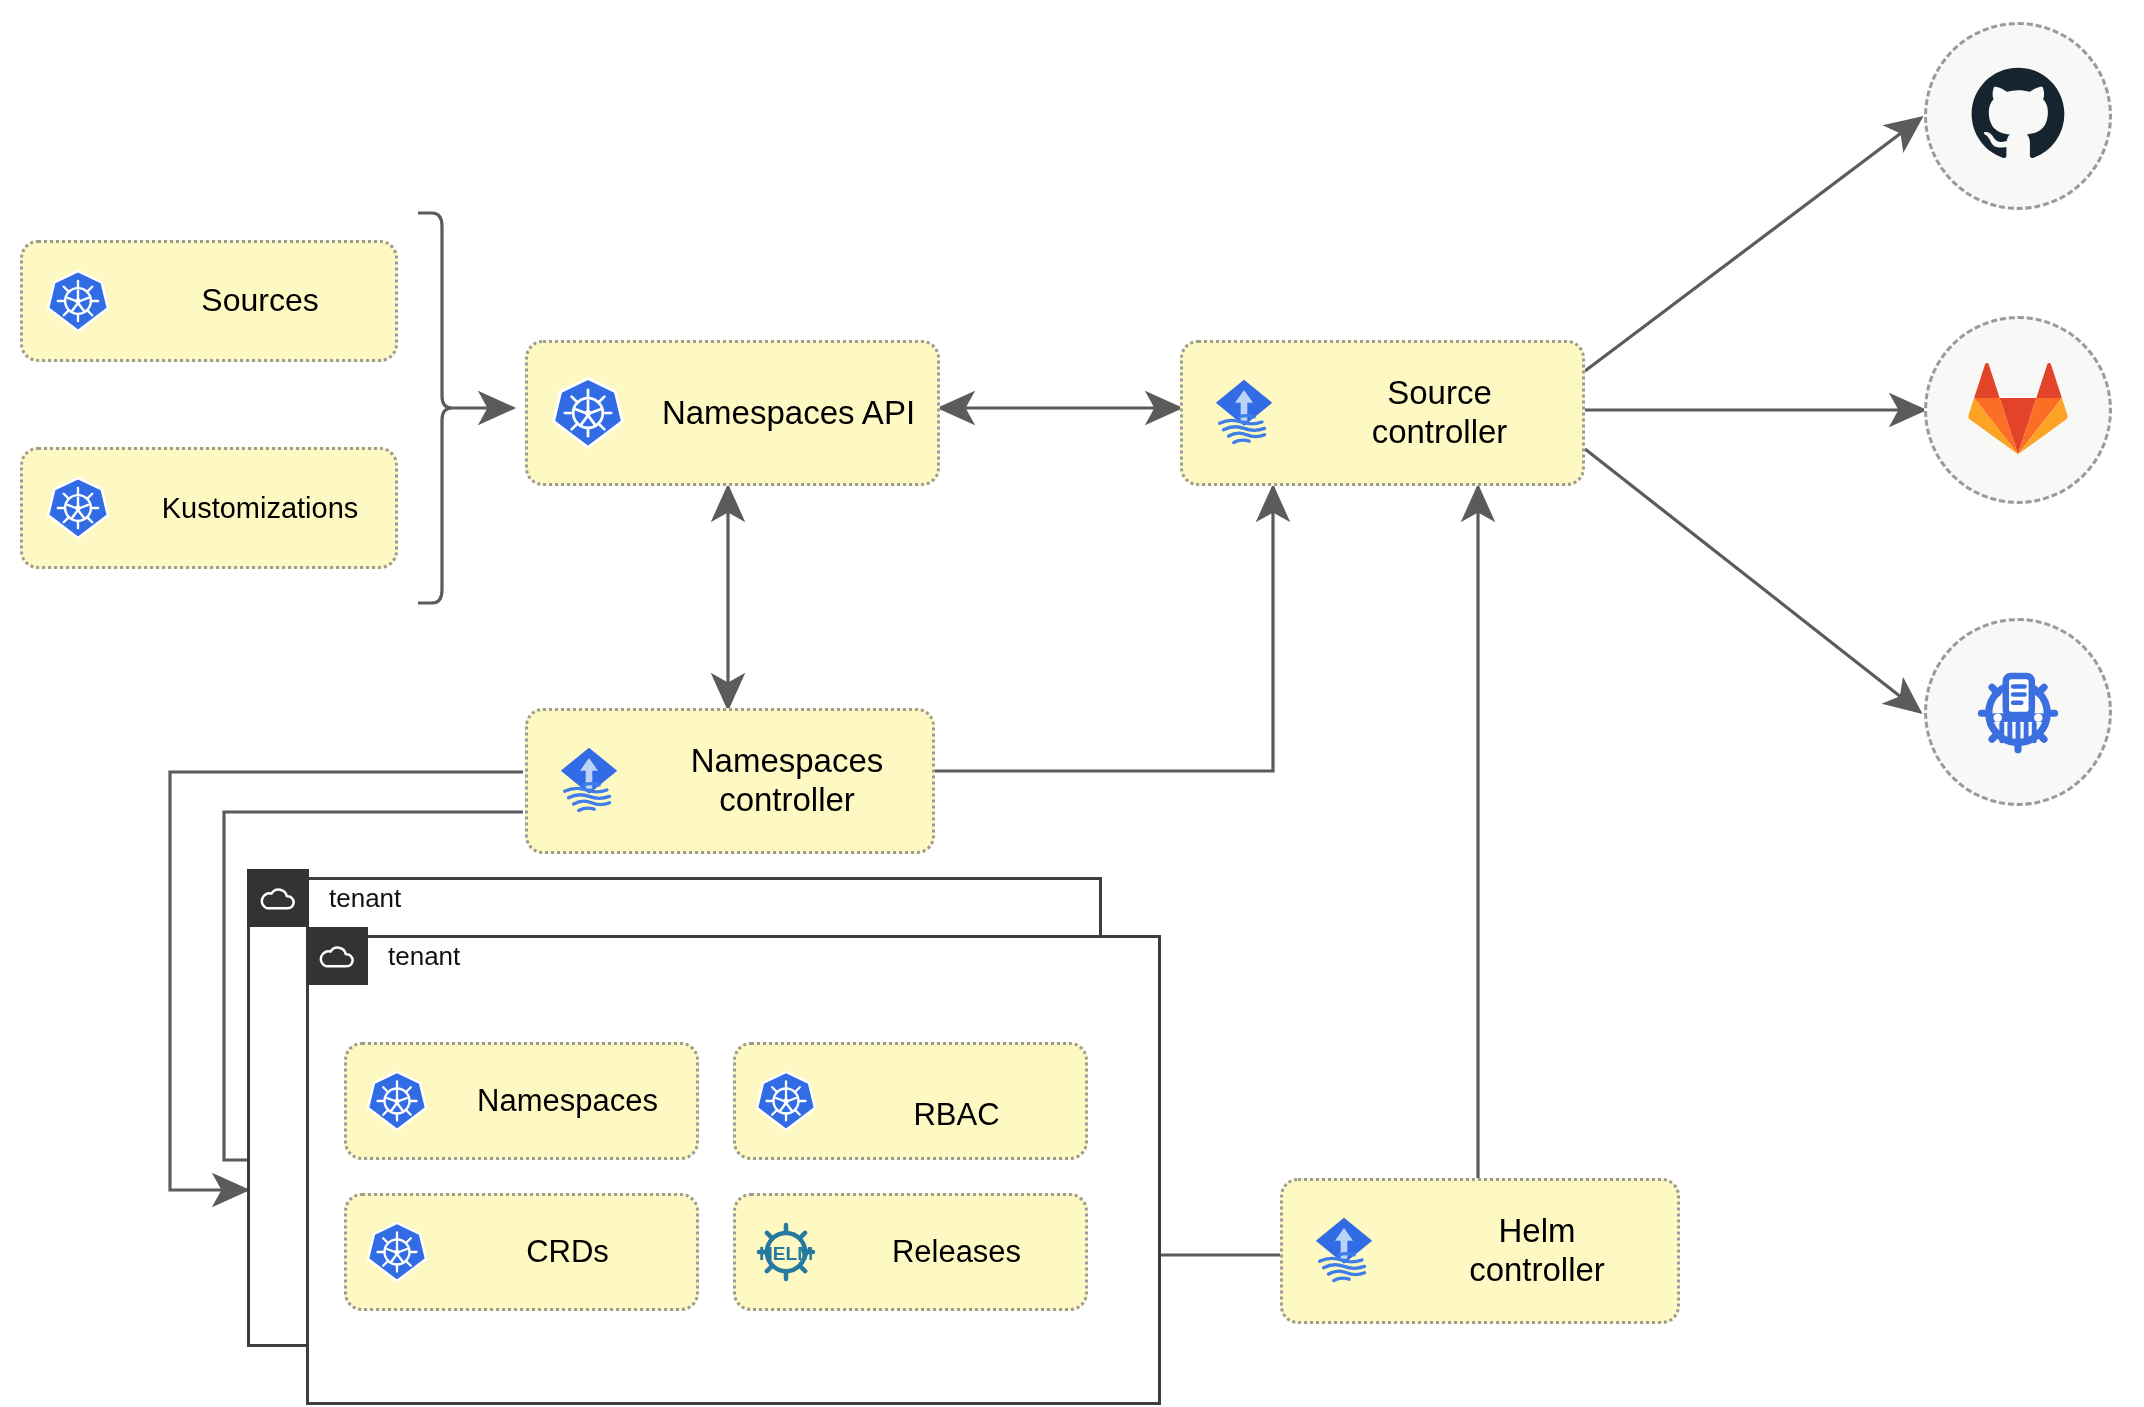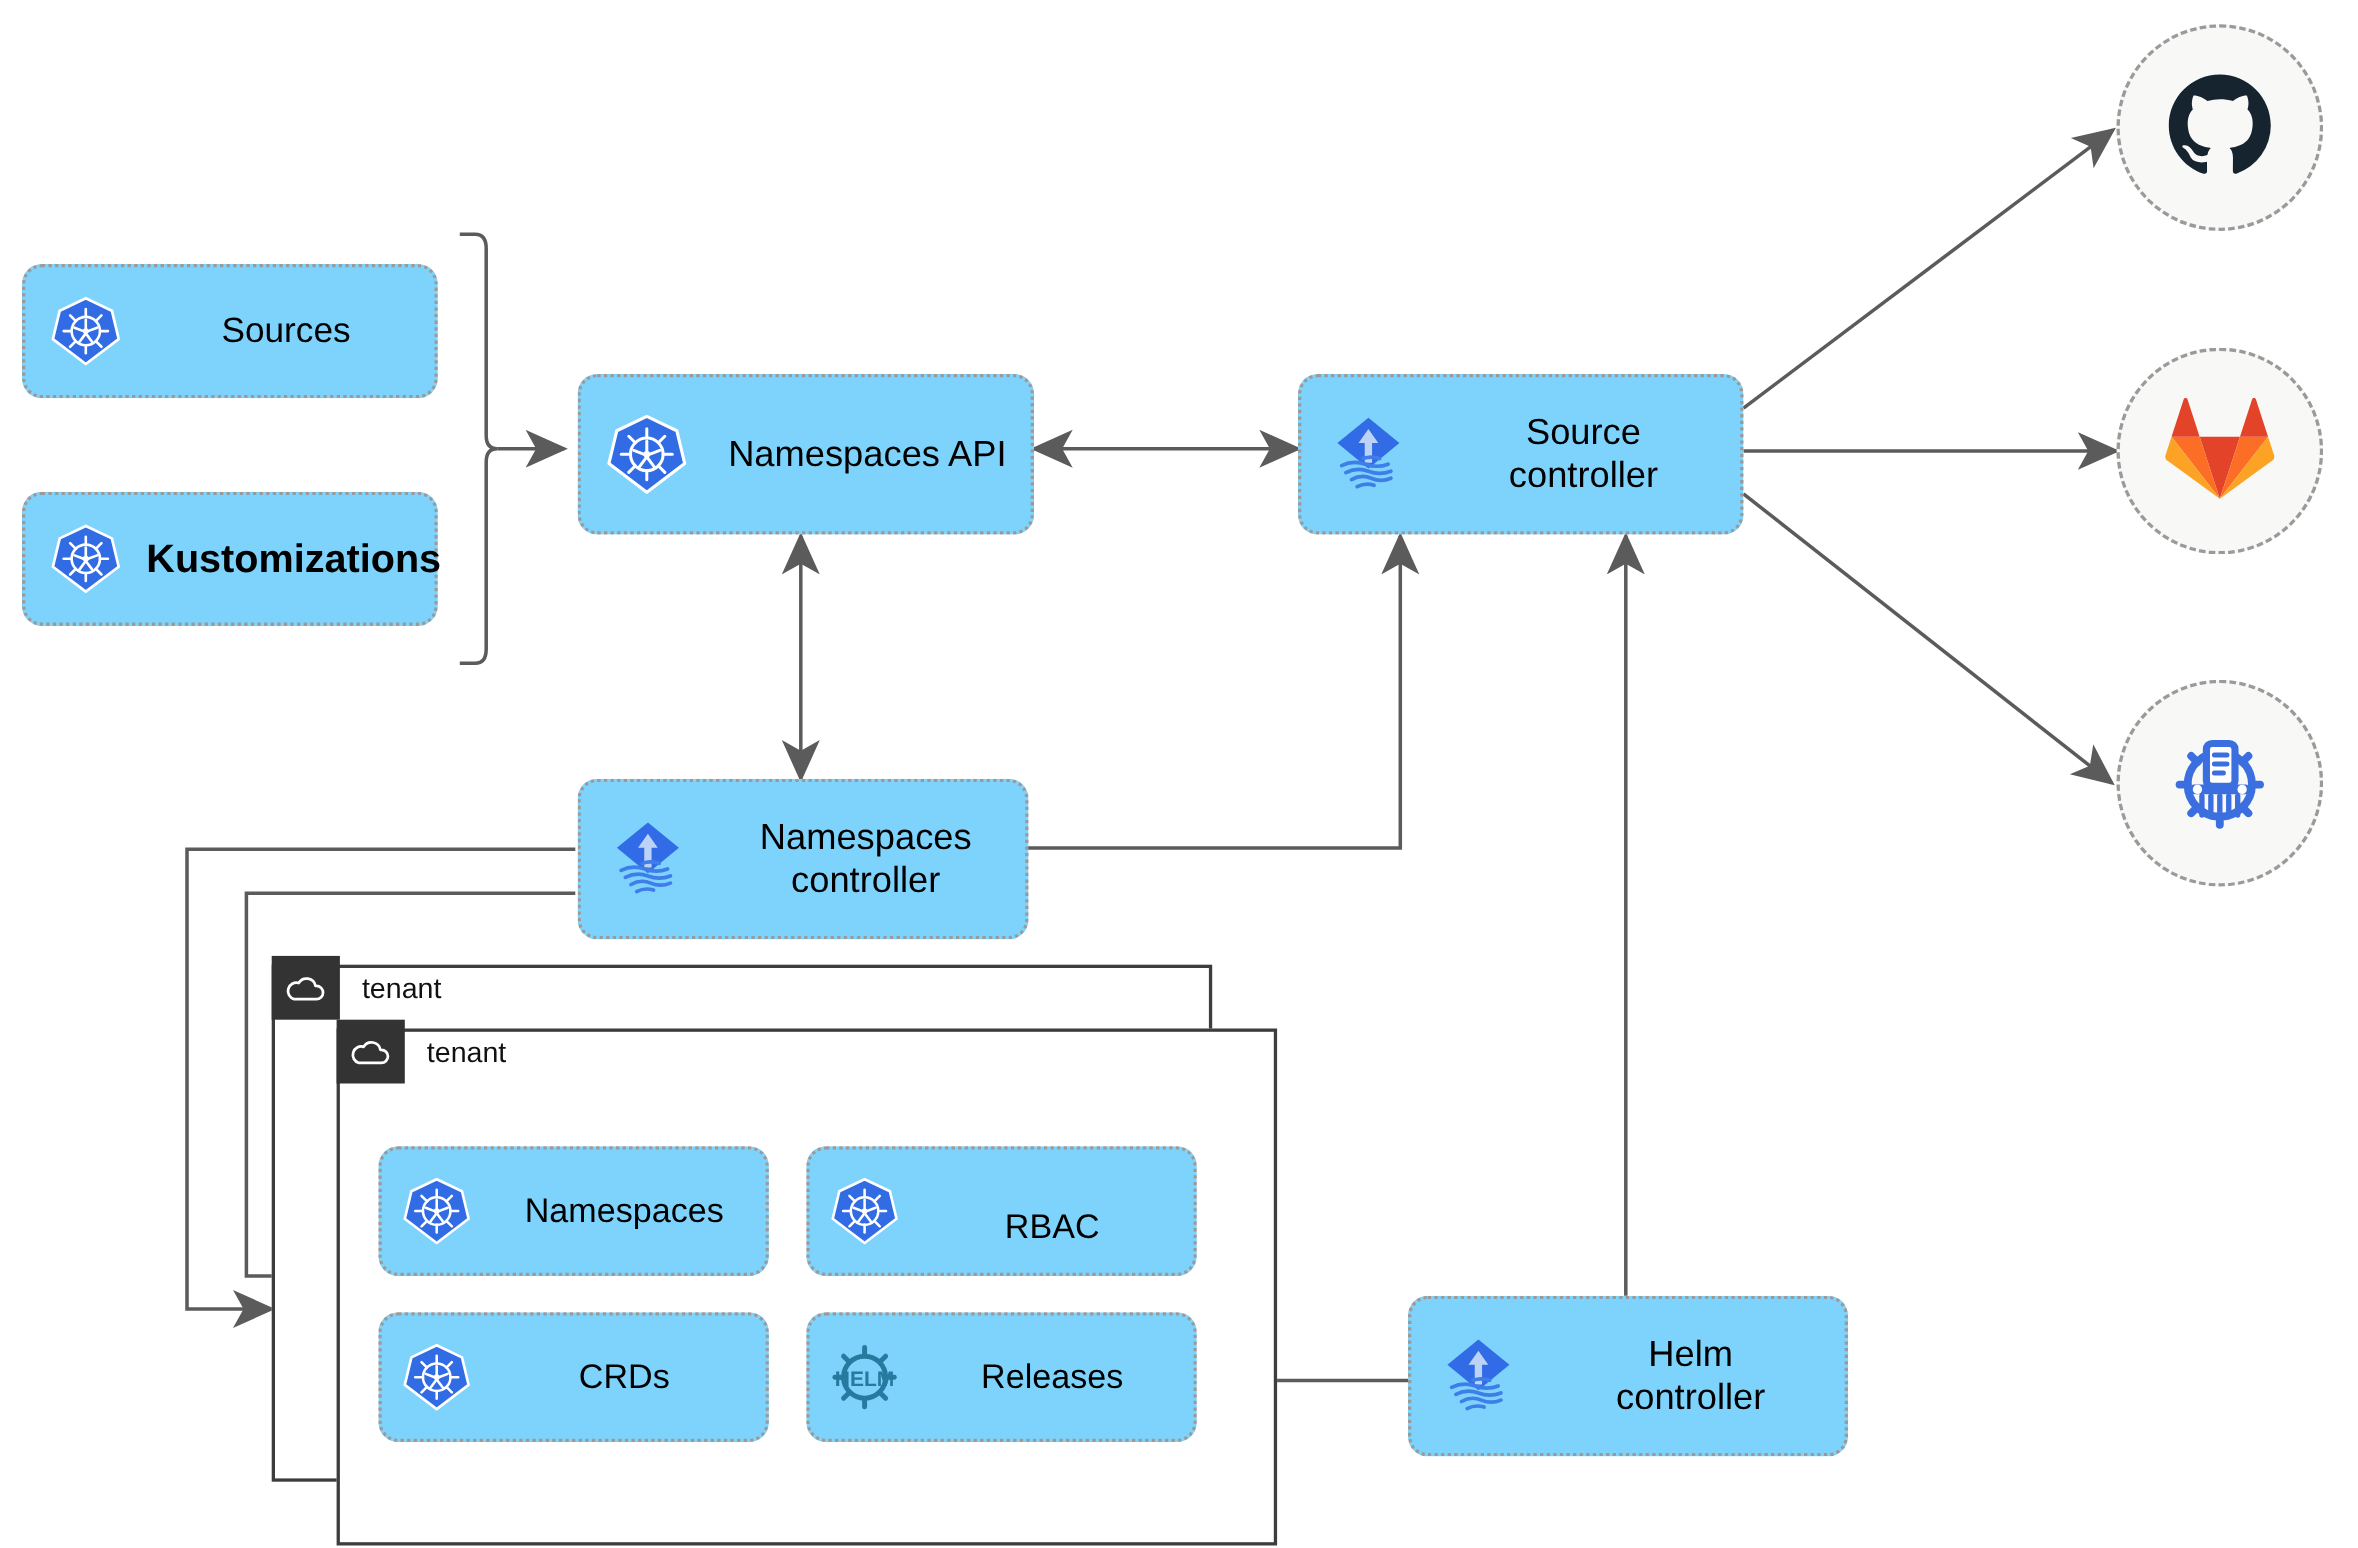--- a/index.html
+++ b/index.html
@@ -19,21 +19,21 @@
     position:absolute;
     left:0; top:0;
     width:2144px; height:1407px;
     pointer-events:none;
   }
 
   
   .node{
     position:absolute;
     box-sizing:border-box;
-    background:#7dd3fc;
+    background:#fef9c3;
     border:3px dotted #9a9a9a;
     border-radius:18px;
     display:flex;
     align-items:center;
     z-index:5;
   }
   .node .ico{
     flex:0 0 auto;
     display:flex;
     align-items:center;
@@ -179,21 +179,21 @@
           <line x1="23.2" y1="40.8" x2="18.2" y2="45.8"></line>
           <line x1="32" y1="22" x2="32" y2="30"></line>
           <line x1="32" y1="34" x2="26" y2="42"></line>
           <line x1="32" y1="34" x2="38" y2="42"></line>
           <line x1="30" y1="32" x2="22" y2="29"></line>
           <line x1="34" y1="32" x2="42" y2="29"></line>
         </g>
         <circle cx="32" cy="32" r="2.6" fill="#ffffff"></circle>
       </svg>
     </span>
-    <span class="lbl" style="font-size:36px;font-weight:bold;">Kustomizations</span>
+    <span class="lbl" style="font-size:29px;">Kustomizations</span>
   </div>
 
   <div class="node" style="left:525px;top:340px;width:415px;height:146px;">
     <span class="ico" style="width:120px;height:120px;">
       <svg viewBox="0 0 64 64" width="76" height="76">
         <polygon points="32,3 55,14 61,39 32,61 3,39 9,14" fill="#326CE5" stroke="#ffffff" stroke-width="2.4" stroke-linejoin="round"></polygon>
         <g fill="none" stroke="#ffffff" stroke-width="2.3" stroke-linecap="round">
           <circle cx="32" cy="32" r="12.5"></circle>
           <line x1="32" y1="12.5" x2="32" y2="19.5"></line>
           <line x1="32" y1="44.5" x2="32" y2="51.5"></line>

